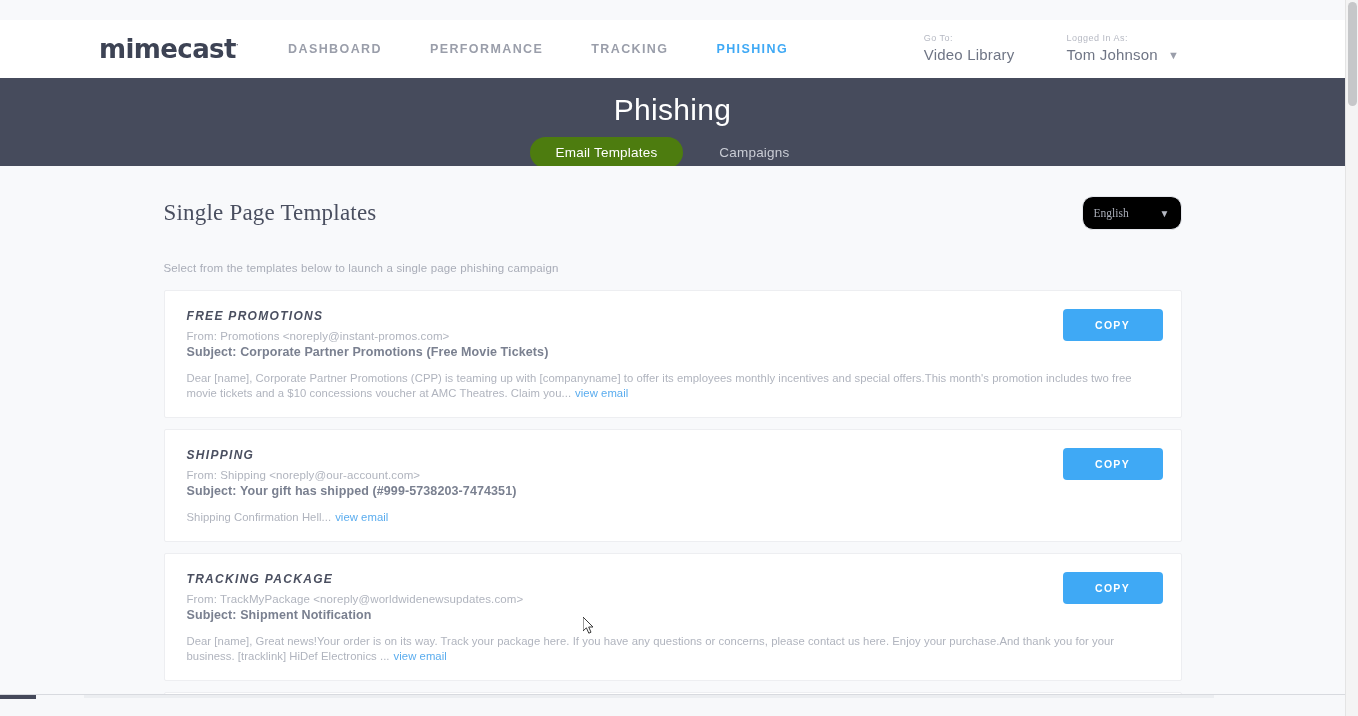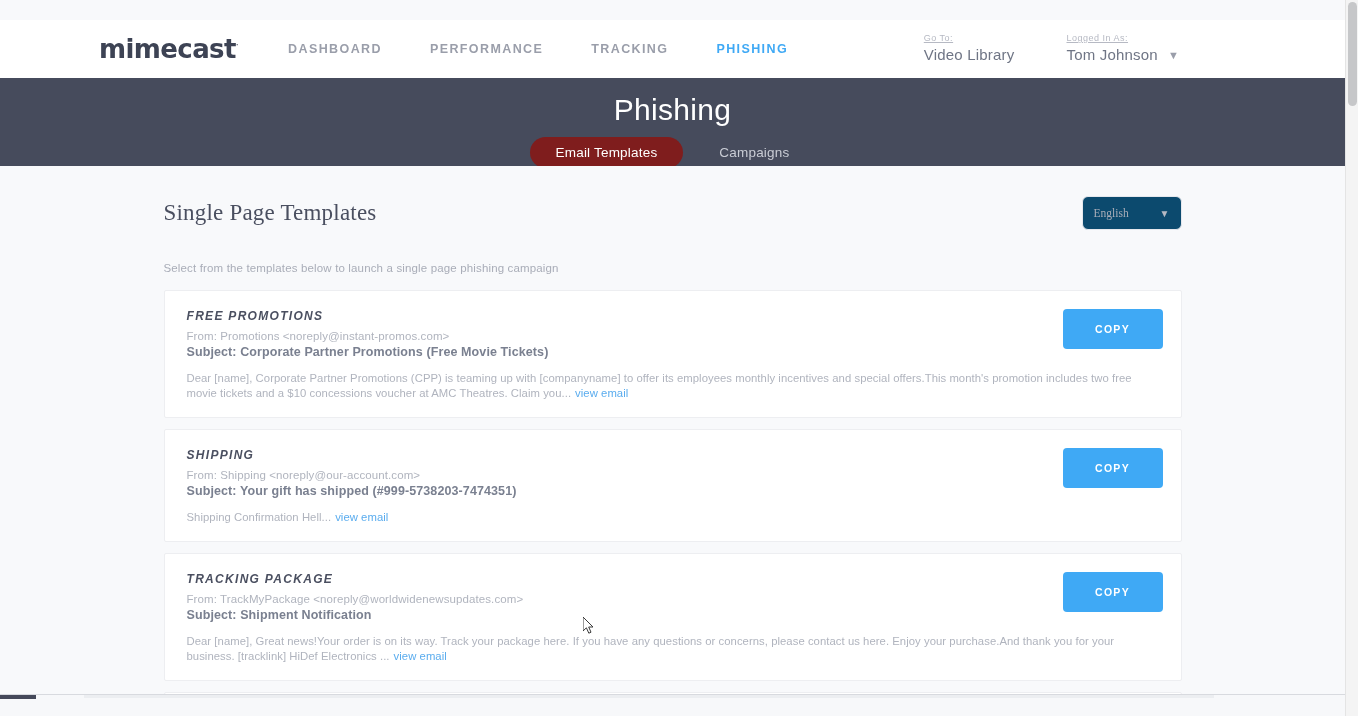--- a/index.html
+++ b/index.html
@@ -88,21 +88,20 @@
   .hr-block {
     display: flex;
     flex-direction: column;
     line-height: 1.25;
   }
   .hr-label {
     font-size: 9px;
     color: #b6b9c3;
     letter-spacing: 0.5px;
     margin-bottom: 2px;
-    text-decoration: underline;
   }
   .hr-value {
     font-size: 15px;
     color: #6f7585;
     letter-spacing: 0.2px;
     white-space: nowrap;
   }
   .hr-value .caret {
     display: inline-block;
     margin-left: 10px;
@@ -141,21 +140,21 @@
   .tab {
     font-size: 13.5px;
     color: #c9ccd4;
     padding: 8px 26px;
     border-radius: 20px;
     cursor: pointer;
     letter-spacing: 0.2px;
     white-space: nowrap;
   }
   .tab.active {
-    background: #7f1d1d;
+    background: #4d7c0f;
     color: #ffffff;
   }
 
   
   .content {
     position: absolute;
     top: 166px; left: 0;
     width: 1345px;
     bottom: 22px;
     background: #f8f9fb;
@@ -178,22 +177,22 @@
     font-size: 23px;
     color: #4a4f60;
     font-weight: 400;
     letter-spacing: 0.2px;
     margin: 0;
   }
   .lang-select {
     width: 100px;
     height: 34px;
     border: 1px solid #e6e8ed;
-    border-radius: 6px;
-    background: #0c4a6e;
+    border-radius: 11px;
+    background: #000000;
     display: flex;
     align-items: center;
     justify-content: space-between;
     padding: 0 11px;
     box-sizing: border-box;
     cursor: pointer;
     margin-left: 36px;
   }
   .lang-select .lang-text {
     font-size: 11.5px;
@@ -257,21 +256,21 @@
     color: #5aacee;
     cursor: pointer;
     margin-left: 4px;
   }
 
   .copy-btn {
     position: absolute;
     top: 18px;
     right: 18px;
     width: 100px;
-    height: 40px;
+    height: 32px;
     background: #3fa9f5;
     border: none;
     border-radius: 4px;
     color: #ffffff;
     font-size: 10.5px;
     font-weight: bold;
     letter-spacing: 1.3px;
     cursor: pointer;
     font-family: "Liberation Sans", sans-serif;
   }

